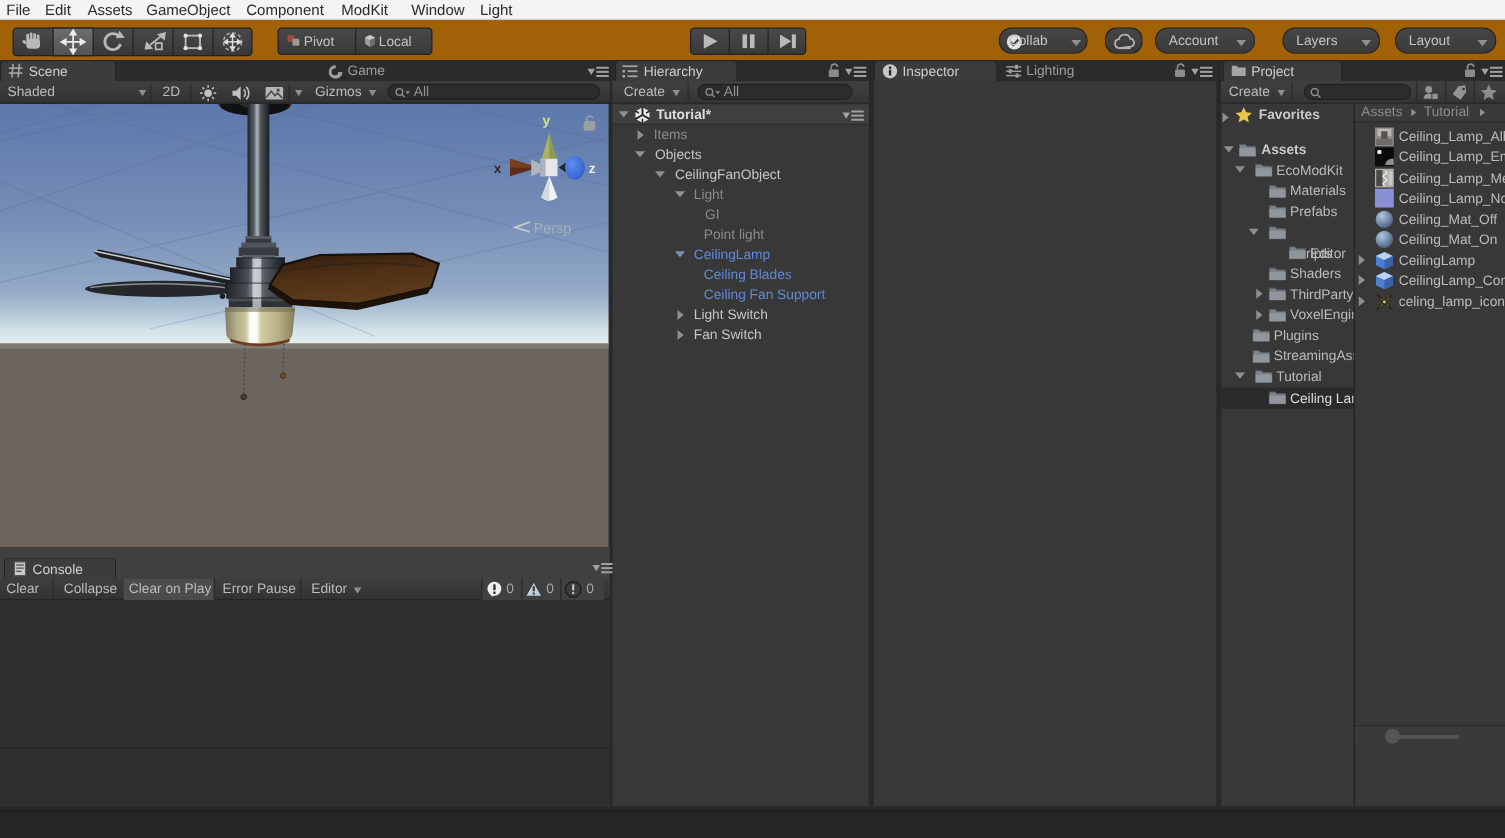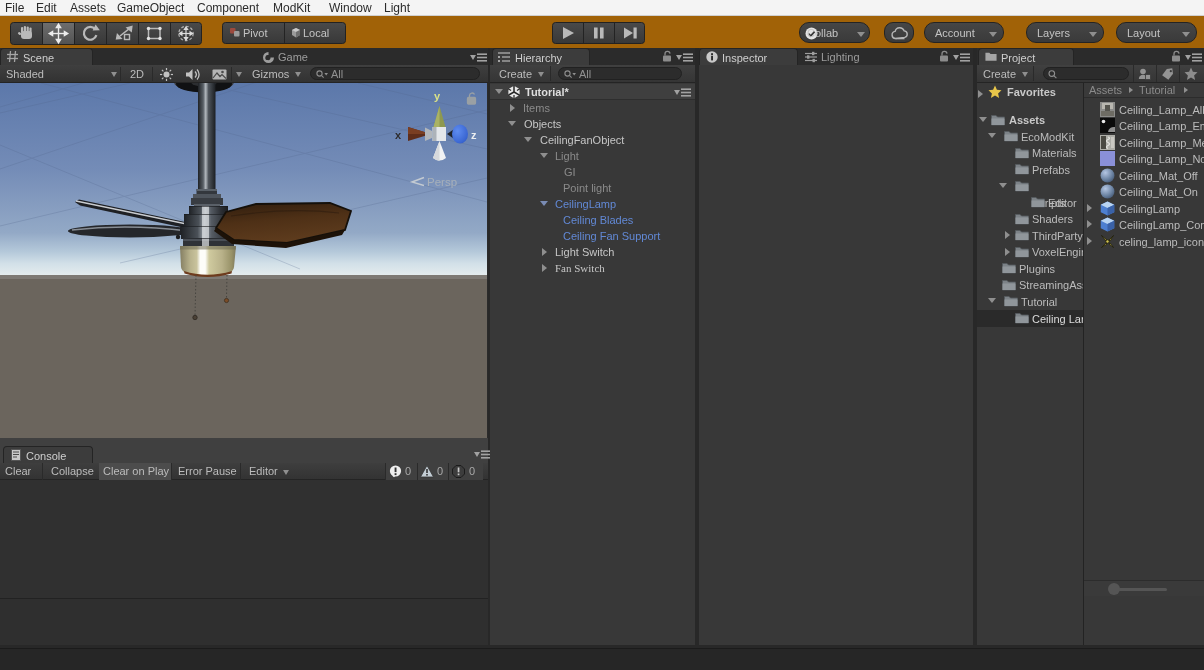--- a/index.html
+++ b/index.html
@@ -540,21 +540,21 @@
         <span class="txt grey" style="left:65px;top:50px;">Light</span>
     <span class="txt grey" style="left:74px;top:66px;text-align:right;">GI</span>
     <span class="txt grey" style="left:73px;top:82px;">Point light</span>
     <span class="ar d" style="left:50px;top:101px;border-top-color:#7a8cb4;"></span>
         <span class="txt blue" style="left:65px;top:98px;">CeilingLamp</span>
     <span class="txt blue" style="left:73px;top:114px;">Ceiling Blades</span>
     <span class="txt blue" style="left:73px;top:130px;">Ceiling Fan Support</span>
     <span class="ar r" style="left:52px;top:148px;"></span>
         <span class="txt" style="left:65px;top:146px;color:#c6c6c6;">Light Switch</span>
     <span class="ar r" style="left:52px;top:164px;"></span>
-        <span class="txt" style="left:65px;top:162px;color:#c6c6c6;font-family:Liberation Serif, serif;">Fan Switch</span>
+        <span class="txt" style="left:65px;top:162px;color:#c6c6c6;">Fan Switch</span>
   </div>
 </div>
 
 <div id="insppanel" class="abs" style="left:699px;top:48px;width:274px;height:597px;background:#383838;">
   <div class="abs" style="left:0;top:0;width:274px;height:17px;background:#2b2b2b;"></div>
   <div class="tab" style="left:0px;top:0px;width:99px;">
         <span class="lbl">Inspector</span>
       </div>
   <svg style="left:7px;top:3px;" width="12" height="12" viewBox="0 0 12 12">
     <circle cx="6" cy="6" r="5.7" fill="#c9c9c9"></circle>

